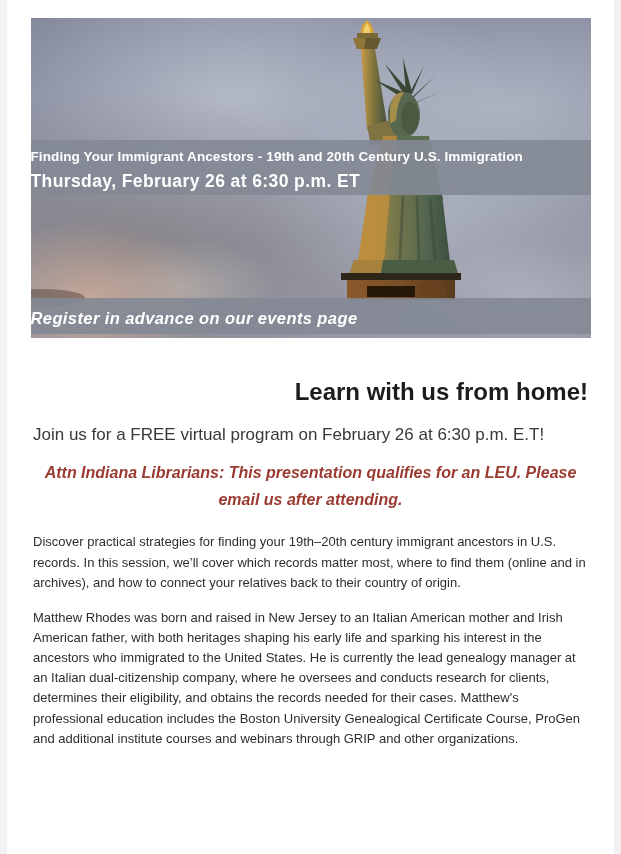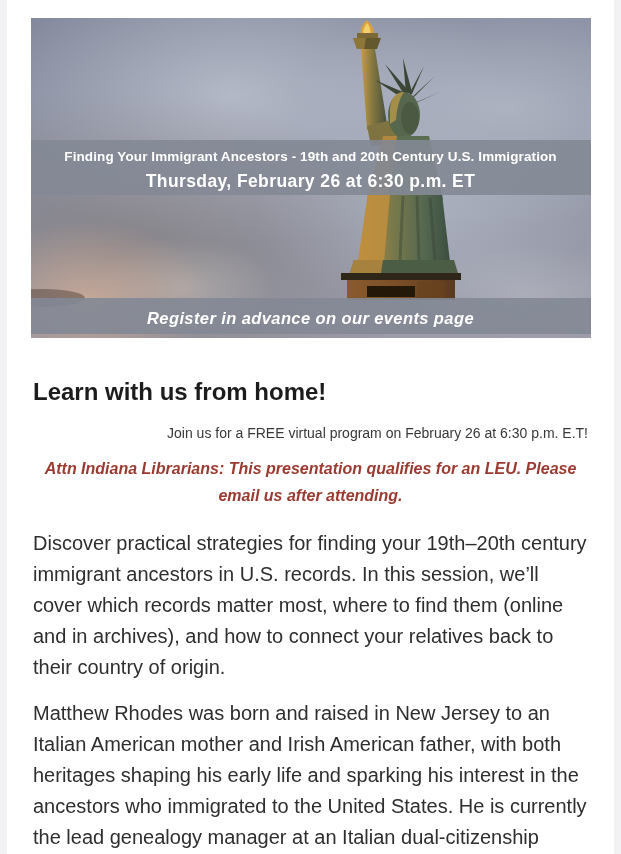--- a/index.html
+++ b/index.html
@@ -23,53 +23,53 @@
       radial-gradient(380px 210px ellipse at 36% 24%, rgba(209,213,225,0.60), rgba(209,213,225,0) 72%),
       radial-gradient(300px 170px ellipse at 85% 28%, rgba(199,204,216,0.55), rgba(199,204,216,0) 70%),
       radial-gradient(240px 130px ellipse at 70% 62%, rgba(198,203,214,0.45), rgba(198,203,214,0) 70%),
       radial-gradient(160px 70px ellipse at 88% 86%, rgba(186,190,200,0.55), rgba(186,190,200,0) 70%),
       linear-gradient(168deg, #7d8396 0%, #8c92a4 38%, #9499a9 65%, #9d9ca8 100%);
   }
   .hero svg { position: absolute; left: 0; top: 0; display: block; }
   .banner {
     position: absolute; left: 0; right: 0;
     background: rgba(131,136,149,0.90);
-    color: #ffffff; text-align: center;
+    color: #ffffff; 
   }
   .banner-title { top: 122px; height: 55px; }
   .banner-title-line1 {
     font-size: 13.5px; font-weight: bold; letter-spacing: 0.1px;
     margin-top: 9px; white-space: nowrap;
   }
   .banner-title-line2 {
     font-size: 17.5px; font-weight: bold; letter-spacing: 0.4px;
     margin-top: 7px; white-space: nowrap;
   }
   .banner-register {
     top: 280px; height: 36px; line-height: 40px;
     font-size: 16.5px; font-weight: bold; font-style: italic;
     letter-spacing: 0.4px; cursor: pointer; white-space: nowrap;
   }
   
   .content { padding: 0 26px; }
   .heading {
     font-size: 24px; font-weight: bold; color: #1c1c1c;
-    text-align: left; margin: 40px 0 0 0;
+    text-align: right; margin: 40px 0 0 0;
   }
   .invite {
-    font-size: 14px; color: #383838; text-align: right; margin: 19px 0 0 0;
+    font-size: 17px; color: #383838; text-align: left; margin: 19px 0 0 0;
   }
   .notice {
     color: #9a3a30; font-weight: bold; font-style: italic;
     font-size: 16px; line-height: 1.7; text-align: center;
     margin: 14px auto 0 auto; max-width: 548px;
   }
   .body-text { margin-top: 19px; }
   .body-text p {
-    font-size: 20px; color: #2e2e2e; line-height: 1.55; margin: 4px 0 15px 0;
+    font-size: 13px; color: #2e2e2e; line-height: 1.55; margin: 4px 0 15px 0;
   }
 </style>
 </head>
 <body>
 
 <div class="card">
 
   <div class="hero">
 
     <svg width="560" height="320" viewBox="0 0 560 320">

